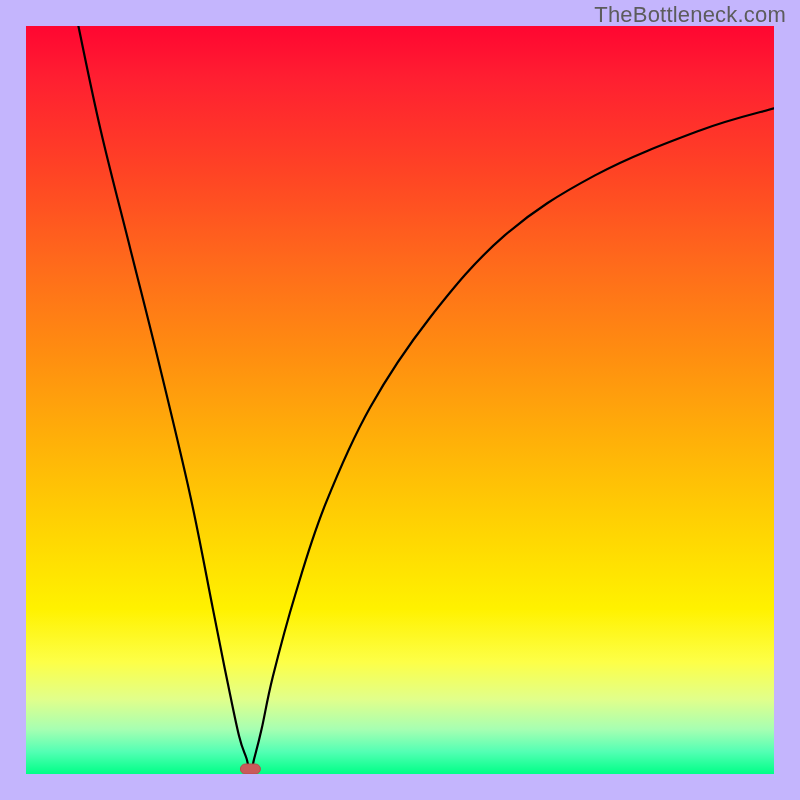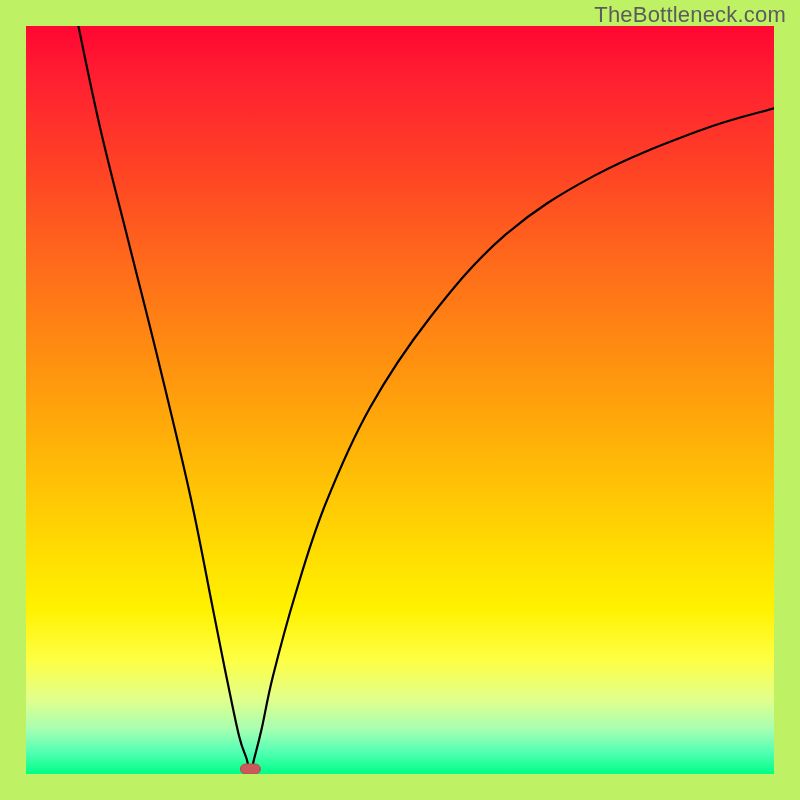--- a/index.html
+++ b/index.html
@@ -6,21 +6,21 @@
     margin: 0;
     padding: 0;
     width: 800px;
     height: 800px;
     overflow: hidden;
     font-family: Arial, Helvetica, sans-serif;
   }
   .frame {
     width: 800px;
     height: 800px;
-    background: #bef264;
+    background: #c4b5fd;
     position: relative;
   }
   .watermark {
     position: absolute;
     top: 2px;
     right: 14px;
     color: #5c5c5c;
     font-size: 22px;
     font-weight: 400;
     letter-spacing: 0.2px;

